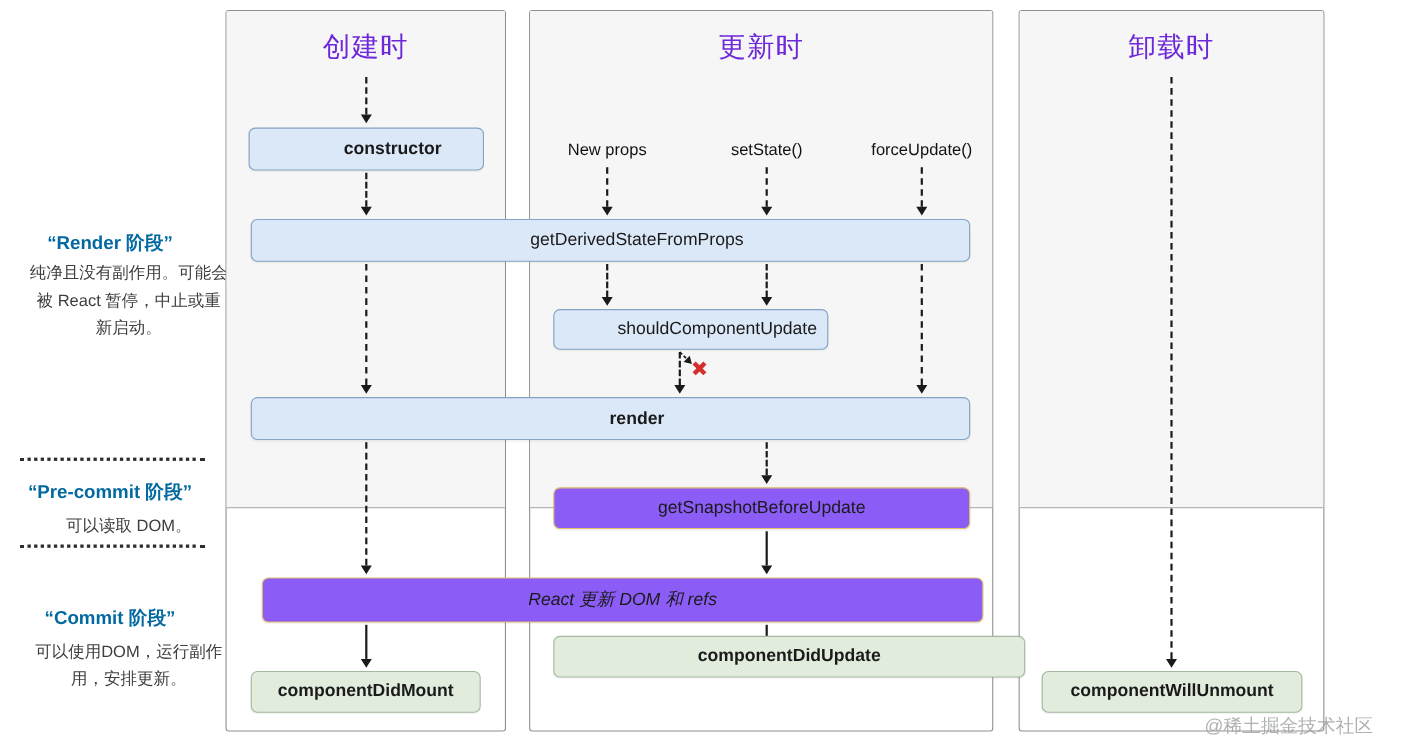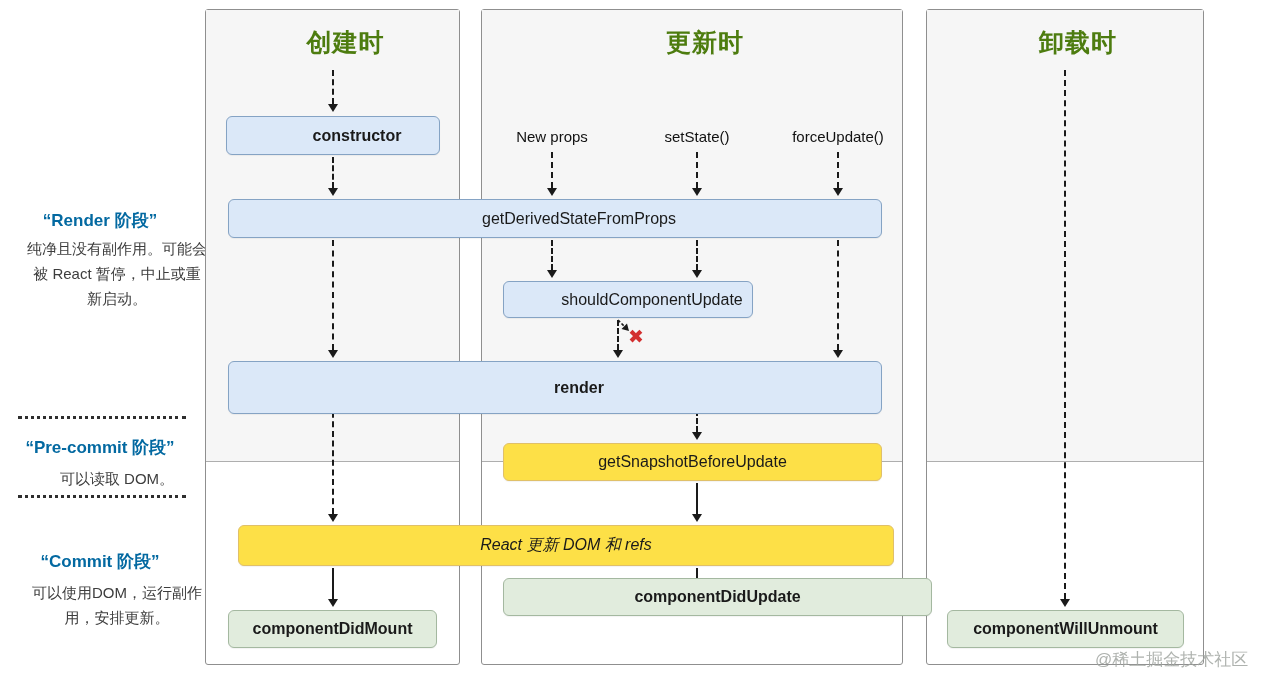--- a/index.html
+++ b/index.html
@@ -10,22 +10,22 @@
   
   .panel{
     position:absolute;top:9px;height:656px;background:#ffffff;
     border:1.5px solid #8f8f8f;border-radius:3px;box-sizing:border-box;
   }
   .panel .shade{
     position:absolute;left:0;top:0;width:100%;height:452px;
     background:#f6f6f6;border-bottom:1px solid #aeaeae;box-sizing:border-box;
   }
   .panel-title{
-    position:absolute;top:16px;left:13px;width:100%;text-align:center;
-    font-size:25px;font-weight:700;letter-spacing:1px;color:#4d7c0f;
+    position:absolute;top:16px;left:0;width:100%;text-align:center;
+    font-size:25px;font-weight:400;letter-spacing:1px;color:#6d28d9;
   }
   
   .side-title{
     position:absolute;left:5px;width:190px;text-align:center;
     font-size:17px;font-weight:700;color:#0369a1;
   }
   .side-desc{
     position:absolute;left:10px;width:182px;text-align:center;
     font-size:15px;line-height:25px;color:#3d3d3d;margin-left:16px;
   }
@@ -34,21 +34,21 @@
     border-top:3px dotted #2e2e2e;
   }
   
   .lbox{
     position:absolute;box-sizing:border-box;border-radius:6px;
     display:flex;align-items:center;justify-content:center;
     font-size:16px;background:#dbe8f8;border:1.5px solid #85a3c4;
     box-shadow:0 1px 1px rgba(0,0,0,0.05);
   }
   .lbox.blue{background:#dbe8f8;border-color:#85a3c4;padding-left:48px;}
-  .lbox.yellow{background:#fde047;border-color:#e0c069;}
+  .lbox.yellow{background:#8b5cf6;border-color:#e0c069;}
   .lbox.green{background:#e1ecdd;border-color:#a4b8a0;}
   .lbox.bold{font-weight:700;}
   .lbox.italic{font-style:italic;margin-left:12px;}
   
   .trigger{
     position:absolute;top:128px;transform:translateX(-50%);
     font-size:15px;color:#111;white-space:nowrap;
   }
   .trigger.italic{}
   
@@ -128,21 +128,21 @@
     <polygon points="13,13 5.5,11 11,5.5" fill="#1a1a1a"></polygon>
   </svg>
   <span class="false-x">✖</span>
 
   <div class="lbox blue bold" style="left:226px;top:116px;width:214px;height:39px">constructor</div>
 
   <div class="lbox blue" style="left:228px;top:199px;width:654px;height:39px">getDerivedStateFromProps</div>
 
   <div class="lbox blue" style="left:503px;top:281px;width:250px;height:37px">shouldComponentUpdate</div>
 
-  <div class="lbox blue bold" style="left:228px;top:361px;width:654px;height:53px">render</div>
+  <div class="lbox blue bold" style="left:228px;top:361px;width:654px;height:39px">render</div>
 
   <div class="lbox yellow" style="left:503px;top:443px;width:379px;height:38px">getSnapshotBeforeUpdate</div>
 
   <div class="lbox yellow italic" style="left:226px;top:525px;width:656px;height:41px">React 更新 DOM 和 refs</div>
 
   <div class="lbox green bold" style="left:228px;top:610px;width:209px;height:38px">componentDidMount</div>
 
   <div class="lbox green bold" style="left:503px;top:578px;width:429px;height:38px">componentDidUpdate</div>
 
   <div class="lbox green bold" style="left:947px;top:610px;width:237px;height:38px">componentWillUnmount</div>

